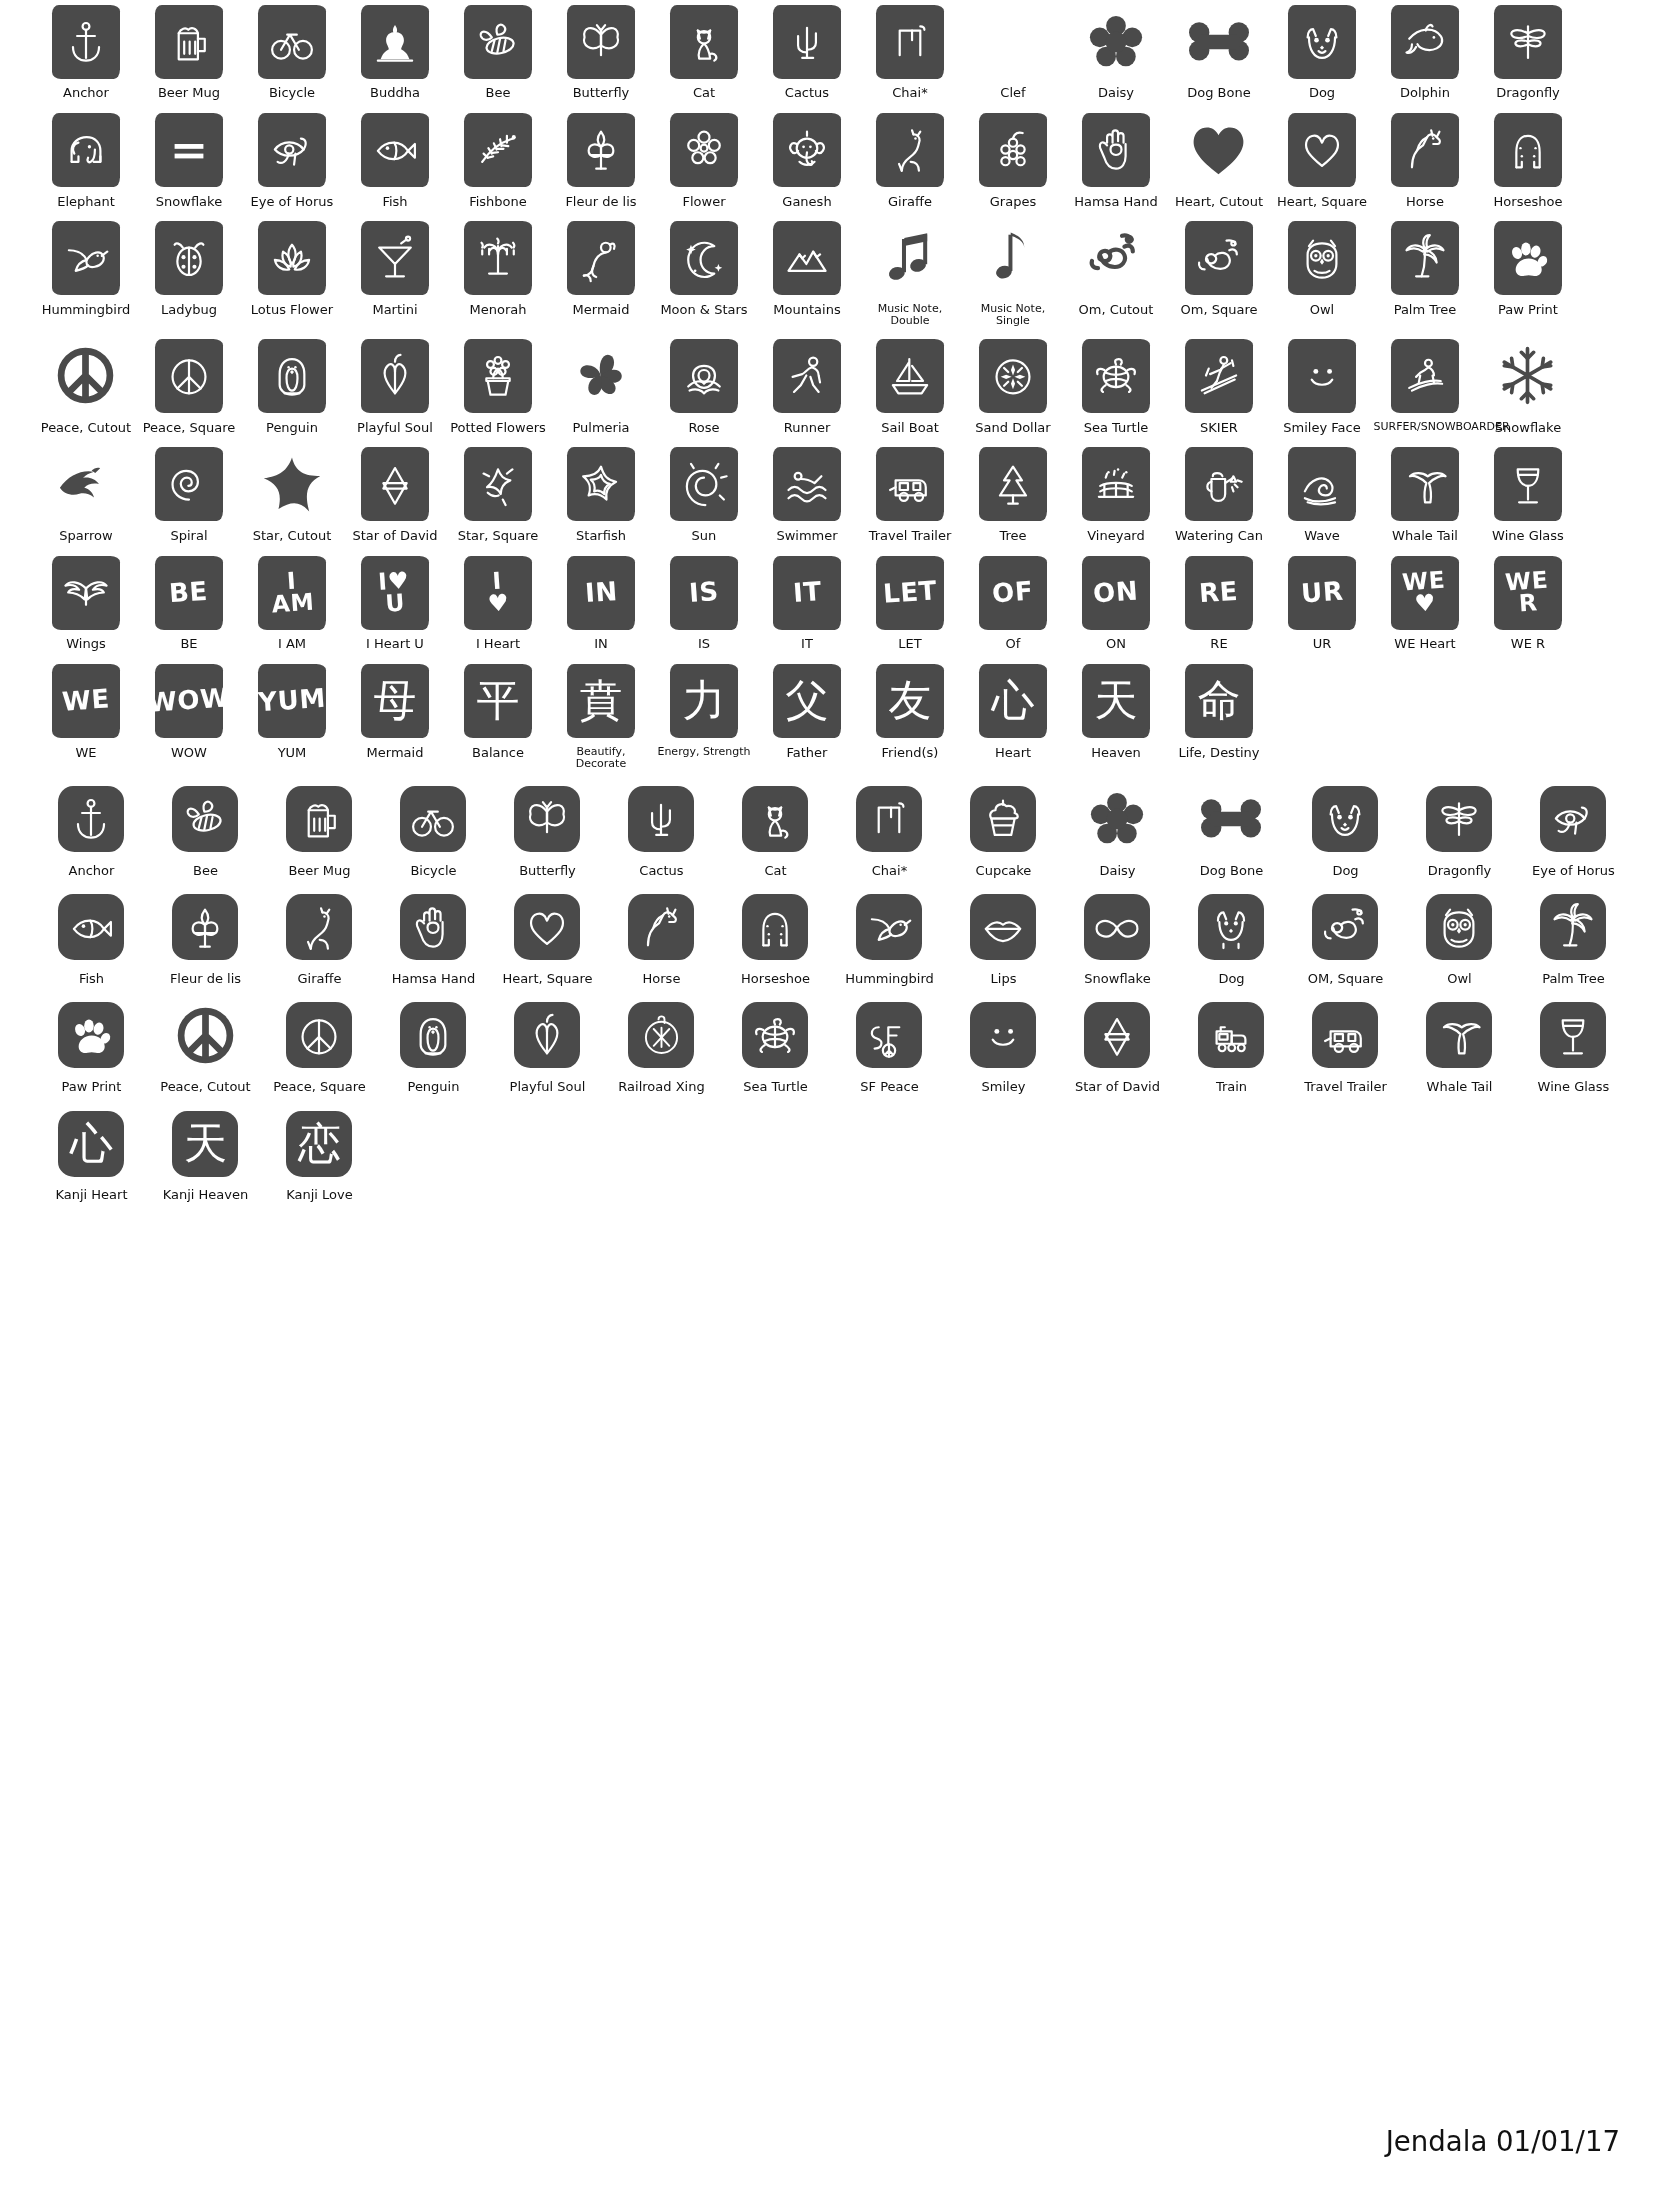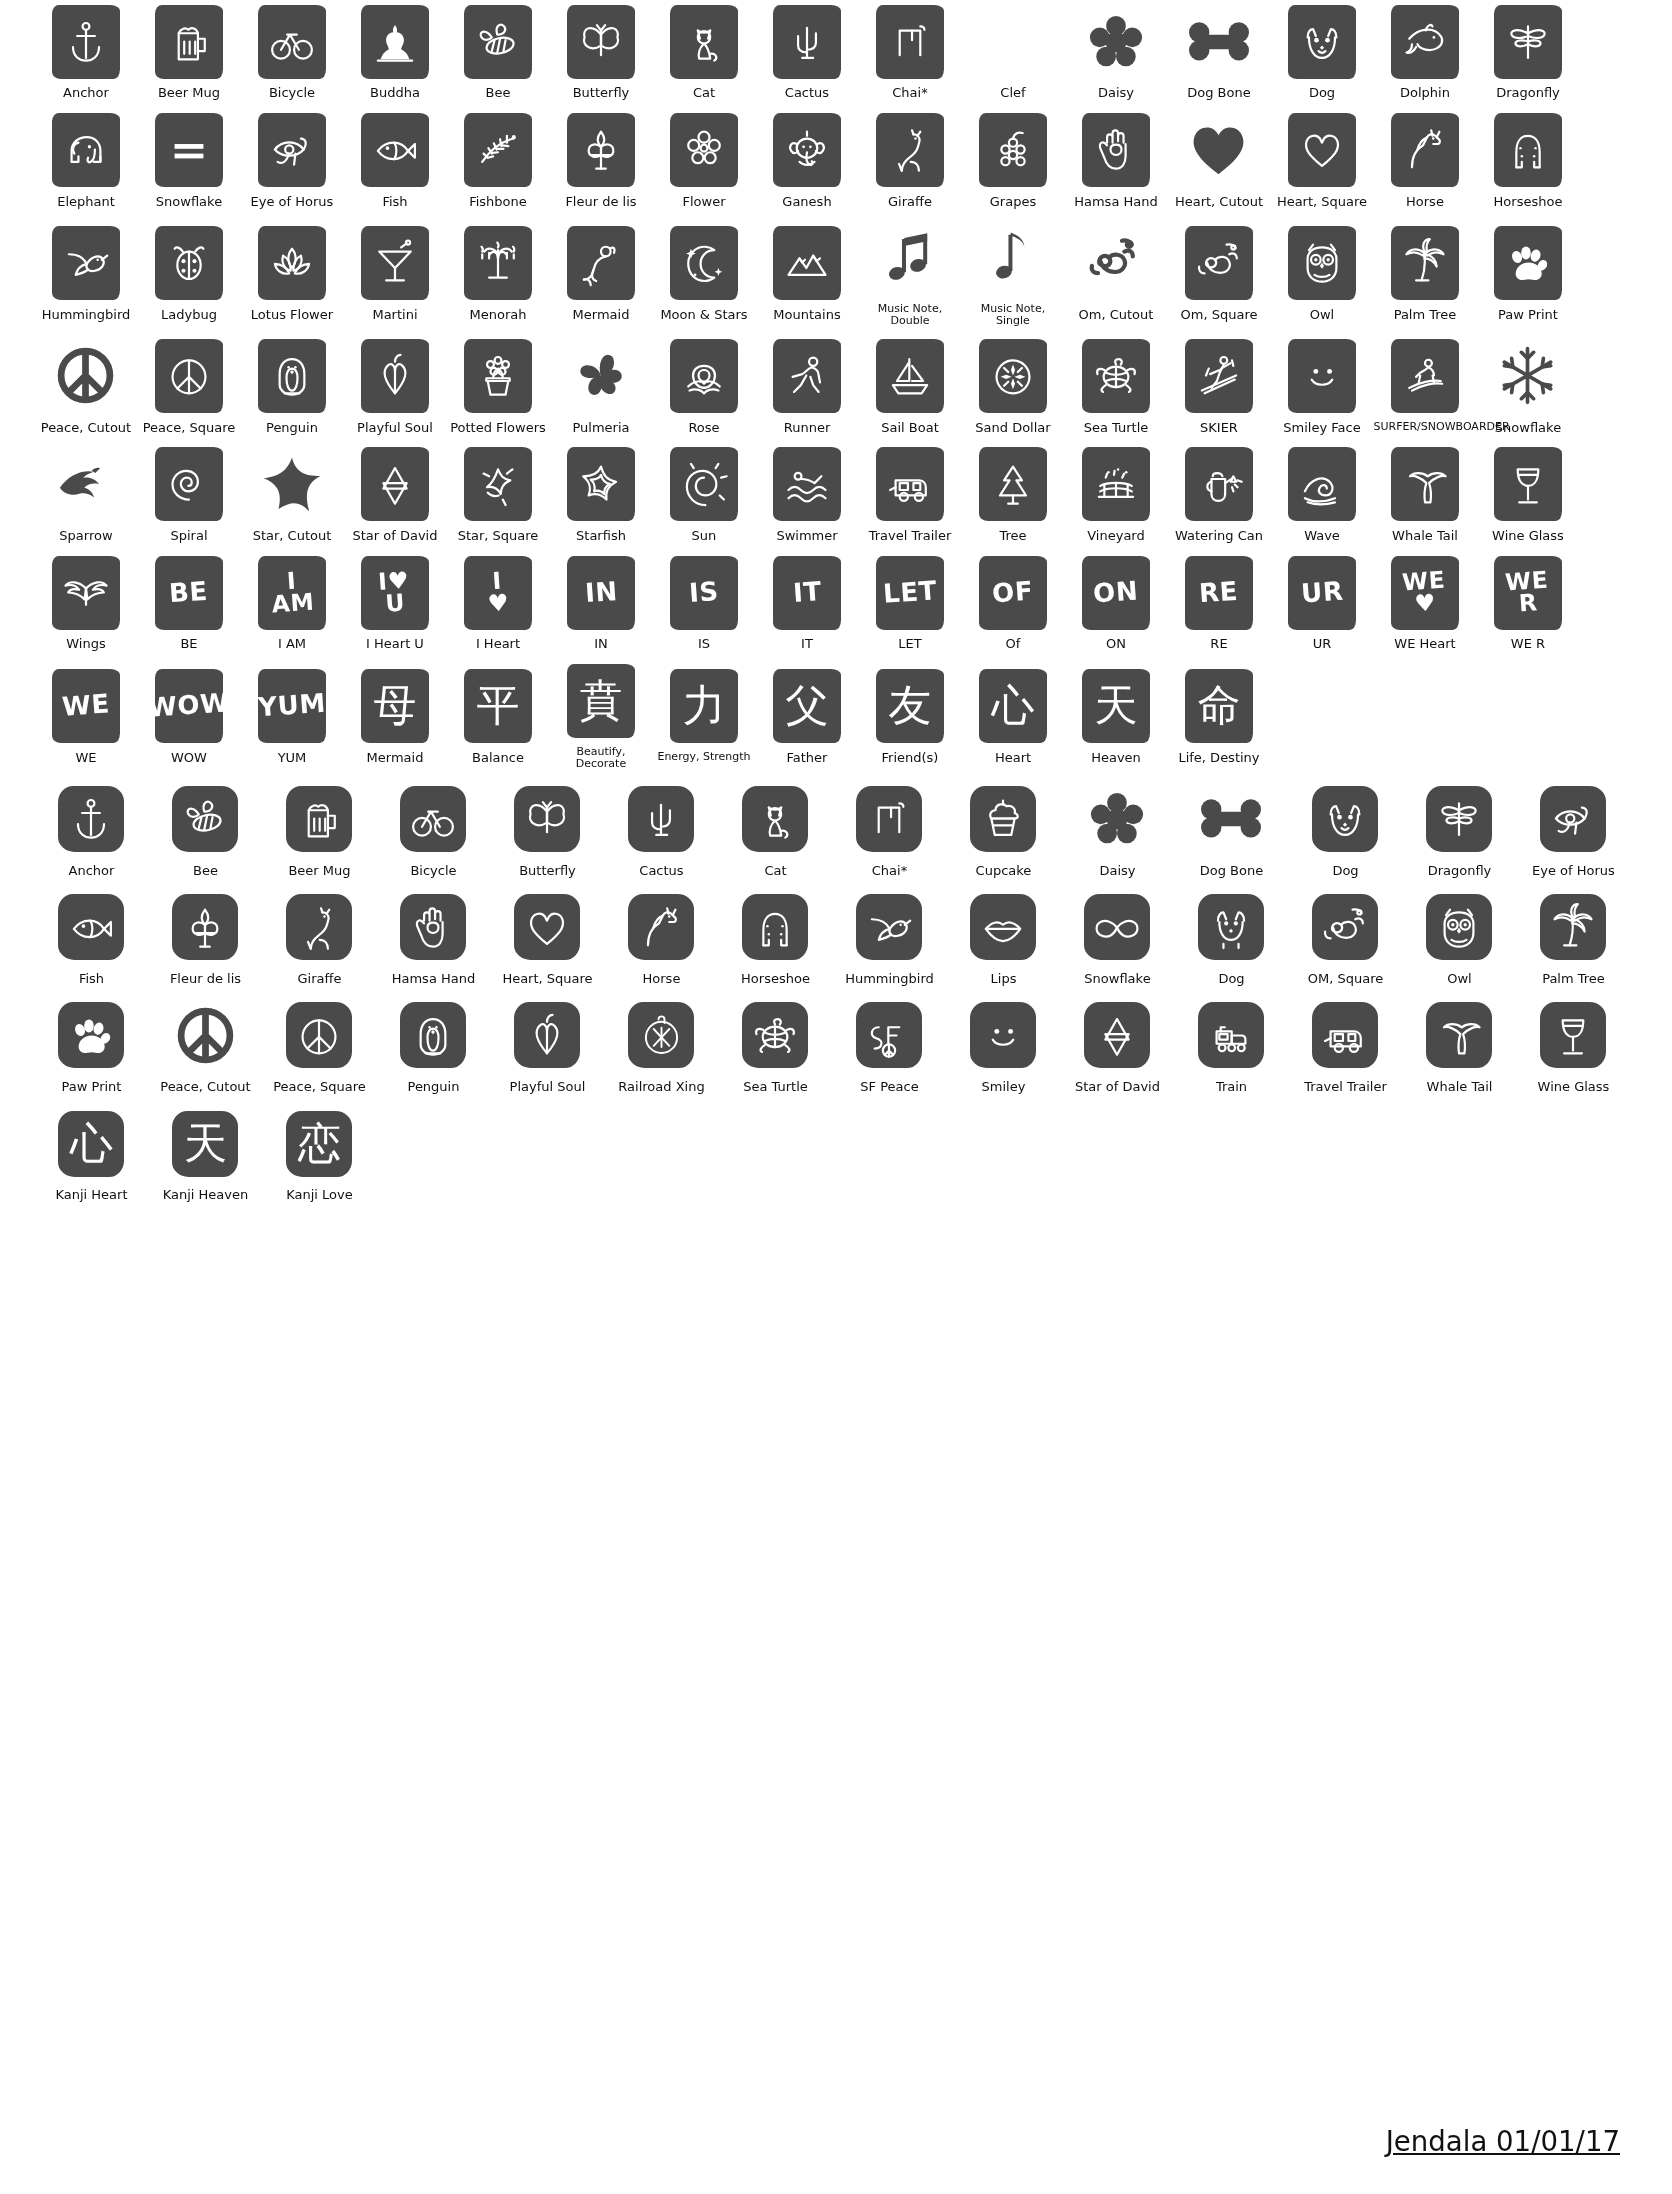--- a/index.html
+++ b/index.html
@@ -37,21 +37,21 @@
     font-family: "DejaVu Sans", sans-serif;
   }
   .section-title.second {
     margin-top: 36px;
     margin-bottom: 23.4px;
   }
 
   .grid {
     display: flex;
     flex-wrap: wrap;
-    align-items: center;
+    align-items: flex-start;
     justify-content: flex-start;
     padding: 0 6.9px;
   }
   .grid.ornaments > .cell { width: 103px; }
   .grid.keychains > .cell { width: 114px; }
 
   .cell {
     box-sizing: border-box;
     display: flex;
     flex-direction: column;
@@ -122,21 +122,20 @@
     font-family: "DejaVu Sans", sans-serif;
   }
   .label.tiny { font-size: 11px; }
   .footer {
     position: absolute;
     right: 52px;
     bottom: 36px;
     font-size: 27.6px;
     font-family: "DejaVu Sans", sans-serif;
     color: #111;
-    text-decoration: underline;
   }
 </style>
 </head>
 <body>
 
 <div class="page">
 
 
   <div class="grid ornaments" id="grid-ornaments">
       <div class="cell">

